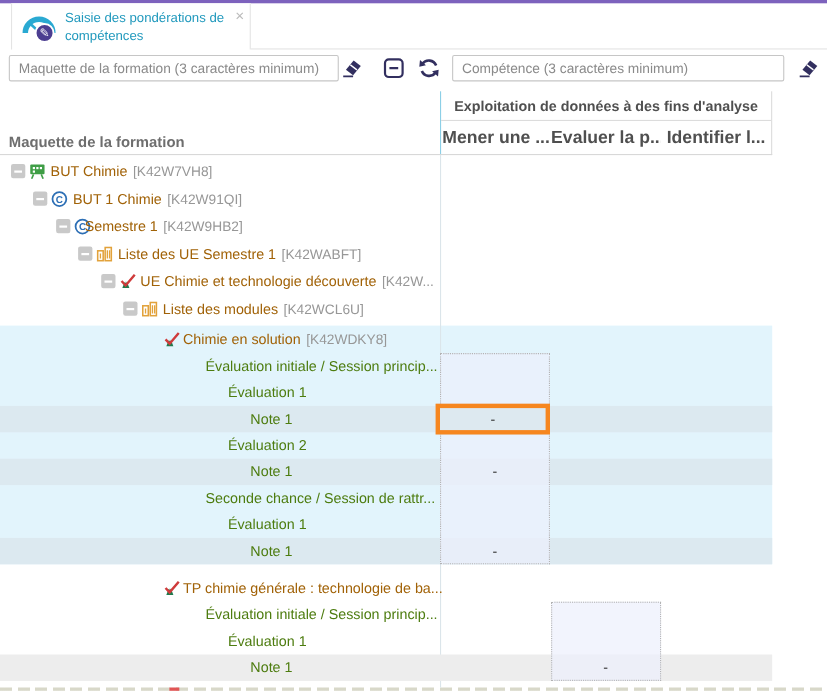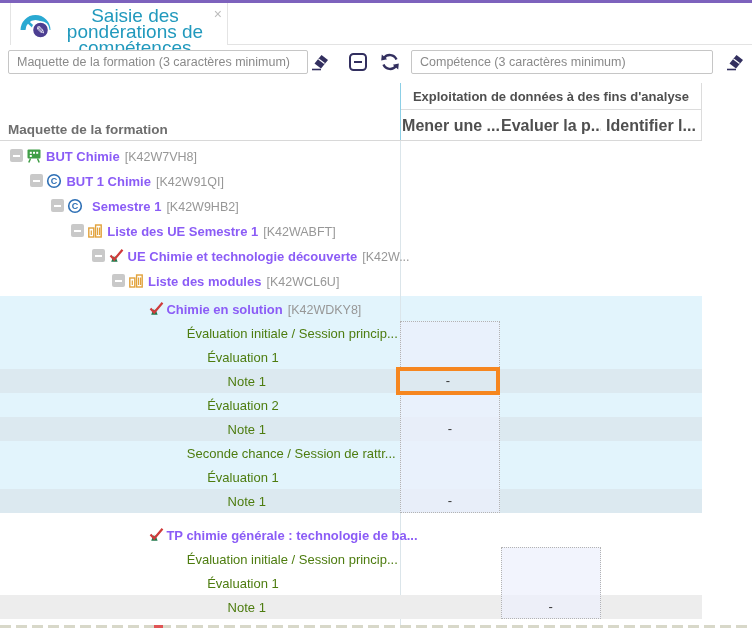--- a/index.html
+++ b/index.html
@@ -4,22 +4,22 @@
 <style>
   html,body{margin:0;padding:0;background:#fff;}
   .app{position:relative;width:752px;height:630px;background:#fff;overflow:hidden;
        font-family:"Liberation Sans","DejaVu Sans",sans-serif;color:#3d3d3d;}
   
   .topbar{position:absolute;left:0;top:0;width:752px;height:3px;background:#7d62bd;}
   
   .tab{position:absolute;left:10px;top:3px;width:218px;height:42px;background:#fff;
        border-left:1px solid #e4e4e4;border-right:1px solid #e4e4e4;box-sizing:border-box;cursor:pointer;}
   .tab-icon{position:absolute;left:8px;top:7px;width:34px;height:30px;}
-  .tab-title{position:absolute;left:48px;top:5px;width:152px;font-size:19px;line-height:16px;
-       color:#2199bd;text-align:center;}
+  .tab-title{position:absolute;left:48px;top:5px;width:152px;font-size:12px;line-height:16px;
+       color:#2199bd;}
   .tab-close{position:absolute;right:5px;top:4px;font-size:14px;color:#bcbcbc;cursor:pointer;line-height:14px;}
   .tabline{position:absolute;left:228px;top:44px;width:524px;height:1px;background:#e3e3e3;}
   
   .tb-input{position:absolute;top:50px;height:24px;border:1px solid #c6c6c6;border-radius:2px;
        box-sizing:border-box;padding:0 8px;font-size:12.5px;color:#555;outline:none;
        font-family:"Liberation Sans","DejaVu Sans",sans-serif;}
   .tb-input::placeholder{color:#8a8a8a;opacity:1;}
   #inp-maquette{left:8px;width:300px;}
   #inp-competence{left:411px;width:302px;}
   .iconbtn{position:absolute;top:50px;width:26px;height:24px;display:flex;align-items:center;
@@ -43,21 +43,21 @@
   .body{position:absolute;left:0;top:141px;width:752px;height:489px;}
   .hl-block{position:absolute;left:0;top:155px;width:702px;height:217px;background:#e2f4fc;z-index:1;}
   .vline{position:absolute;left:400px;top:0;width:1px;height:484px;background:#dbe5ea;z-index:1;}
   .band{position:absolute;left:0;width:702px;z-index:2;}
   .band.blue{background:#dce9f0;}
   .band.gray{background:#ededed;}
   .region{position:absolute;width:100px;border:1px dotted #b3b3b3;background:rgba(237,240,252,0.7);
        box-sizing:border-box;z-index:3;}
   .trow{position:absolute;white-space:nowrap;z-index:4;cursor:pointer;}
   .trow .lbl{font-size:13px;color:#4d7c0f;}
-  .trow .lbl.semibold{font-weight:bold;color:#8b5cf6;}
+  .trow .lbl.semibold{font-weight:normal;color:#a16207;}
   .trow .code{font-size:12.5px;color:#979797;margin-left:5px;margin-top:21px;}
   .ebox{position:absolute;width:13px;height:13px;background:#c9c9c9;border-radius:2px;z-index:4;cursor:pointer;}
   .ebox::before{content:"";position:absolute;left:3px;top:5.5px;width:7px;height:2px;background:#fff;}
   .ticon{position:absolute;width:16px;height:16px;z-index:4;}
   .wcell{position:absolute;width:100px;text-align:center;font-size:13px;color:#333;z-index:4;cursor:pointer;}
   .wcell-sel{position:absolute;width:104px;height:28px;box-sizing:border-box;border:4px solid #f6861f;
        background:#dde9f0;text-align:center;font-size:13px;color:#333;line-height:20px;z-index:5;cursor:pointer;}
   
   .bottom-dash{position:absolute;left:0;top:625px;width:752px;height:3px;
        background:repeating-linear-gradient(90deg,#d8d8c9 0 11px,#ffffff 11px 16px);}
@@ -149,21 +149,21 @@
       <div class="ticon" style="left: 46.4px; top: 31.5px;"><svg width="16" height="16" viewBox="0 0 16 16">
           <circle cx="8" cy="8" r="6.3" fill="#fff" stroke="#2d6fb5" stroke-width="1.6"></circle>
           <text x="8" y="11.3" font-size="9" font-weight="bold" fill="#2d6fb5" text-anchor="middle" font-family="inherit">C</text>
         </svg></div>
       <div class="trow" style="left: 66.4px; top: 27px; line-height: 25px; height: 25px;"><span class="lbl semibold">BUT 1 Chimie</span><span class="code">[K42W91QI]</span></div>
       <div class="ebox" style="left: 50.8px; top: 58px;"></div>
       <div class="ticon" style="left: 66.8px; top: 56.5px;"><svg width="16" height="16" viewBox="0 0 16 16">
           <circle cx="8" cy="8" r="6.3" fill="#fff" stroke="#2d6fb5" stroke-width="1.6"></circle>
           <text x="8" y="11.3" font-size="9" font-weight="bold" fill="#2d6fb5" text-anchor="middle" font-family="inherit">C</text>
         </svg></div>
-      <div class="trow" style="left: 92px; top: 52px; line-height: 25px; height: 25px;"><span class="lbl semibold">Semestre 1</span><span class="code">[K42W9HB2]</span></div>
+      <div class="trow" style="left: 77px; top: 52px; line-height: 25px; height: 25px;"><span class="lbl semibold">Semestre 1</span><span class="code">[K42W9HB2]</span></div>
       <div class="ebox" style="left: 71.2px; top: 83px;"></div>
       <div class="ticon" style="left: 87.2px; top: 81.5px;"><svg width="16" height="16" viewBox="0 0 16 16">
           <rect x="1.8" y="5" width="5" height="9" fill="none" stroke="#e2a23b" stroke-width="1.4"></rect>
           <rect x="8.6" y="2" width="5.6" height="12" fill="none" stroke="#e2a23b" stroke-width="1.4"></rect>
           <line x1="10.6" y1="4.5" x2="10.6" y2="12" stroke="#e2a23b" stroke-width="1.2"></line>
           <line x1="12.6" y1="4.5" x2="12.6" y2="12" stroke="#e2a23b" stroke-width="1.2"></line>
           <line x1="4.3" y1="7.5" x2="4.3" y2="12" stroke="#e2a23b" stroke-width="1.2"></line>
         </svg></div>
       <div class="trow" style="left: 107.2px; top: 77px; line-height: 25px; height: 25px;"><span class="lbl semibold">Liste des UE Semestre 1</span><span class="code">[K42WABFT]</span></div>
       <div class="ebox" style="left: 91.6px; top: 108px;"></div>

